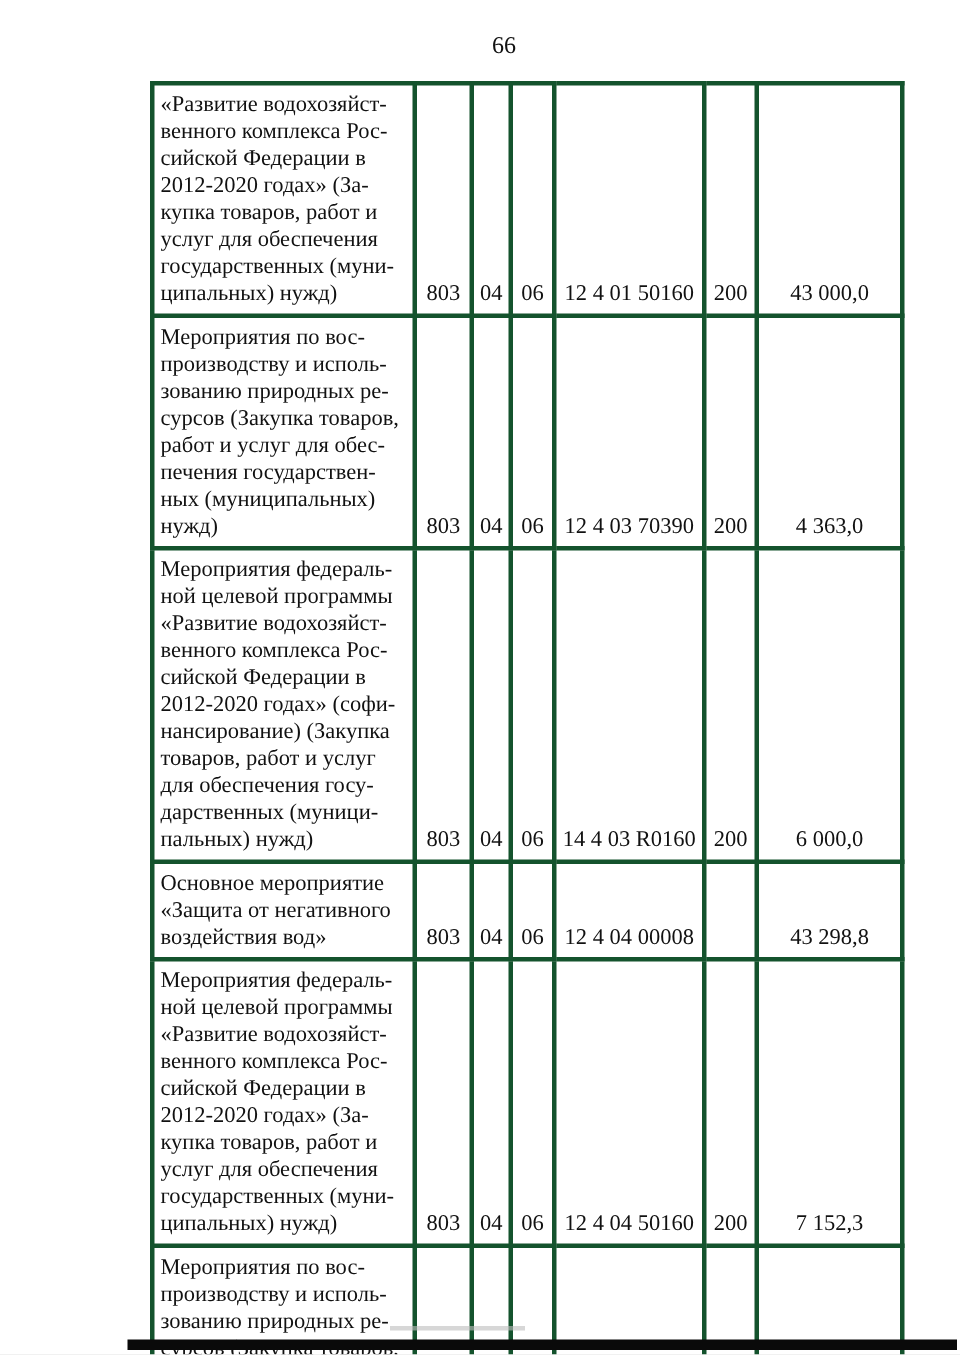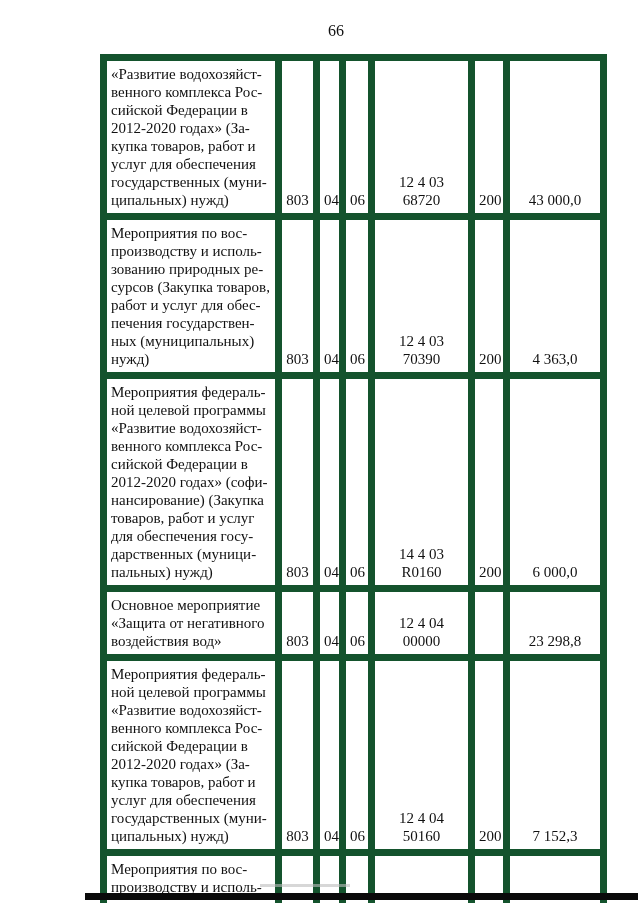--- a/index.html
+++ b/index.html
@@ -28,21 +28,21 @@
     position: absolute;
     top: 54px;
     left: 100px;
     width: 500px;
     border-collapse: collapse;
     table-layout: fixed;
     font-size: 15px;
     line-height: 18px;
   }
   table.budget td {
-    border: 7px solid #14532d;
+    border: 3px solid #14532d;
     padding: 4px;
     overflow: hidden;
   }
   col.w-name { width: 175px; }
   col.w-gr   { width: 38px; }
   col.w-rz   { width: 26px; }
   col.w-pr   { width: 29px; }
   col.w-csr  { width: 100px; }
   col.w-vr   { width: 35px; }
   col.w-sum  { width: 97px; }
@@ -108,21 +108,21 @@
 венного комплекса Рос-
 сийской Федерации в
 2012-2020 годах» (За-
 купка товаров, работ и
 услуг для обеспечения
 государственных (муни-
 ципальных) нужд)</td>
         <td class="c-code">803</td>
         <td class="c-code">04</td>
         <td class="c-code">06</td>
-        <td class="c-code">12 4 03 68720</td>
+        <td class="c-code">12 4 01 50160</td>
         <td class="c-code">200</td>
         <td class="c-sum">43 000,0</td>
       </tr>
       <tr>
         <td class="c-name">Мероприятия по вос-
 производству и исполь-
 зованию природных ре-
 сурсов (Закупка товаров,
 работ и услуг для обес-
 печения государствен-
@@ -154,23 +154,23 @@
         <td class="c-code">200</td>
         <td class="c-sum">6 000,0</td>
       </tr>
       <tr>
         <td class="c-name">Основное мероприятие
 «Защита от негативного
 воздействия вод»</td>
         <td class="c-code">803</td>
         <td class="c-code">04</td>
         <td class="c-code">06</td>
-        <td class="c-code">12 4 04 00000</td>
-        <td class="c-code"></td>
-        <td class="c-sum">23 298,8</td>
+        <td class="c-code">12 4 04 00008</td>
+        <td class="c-code"></td>
+        <td class="c-sum">43 298,8</td>
       </tr>
       <tr>
         <td class="c-name">Мероприятия федераль-
 ной целевой программы
 «Развитие водохозяйст-
 венного комплекса Рос-
 сийской Федерации в
 2012-2020 годах» (За-
 купка товаров, работ и
 услуг для обеспечения

